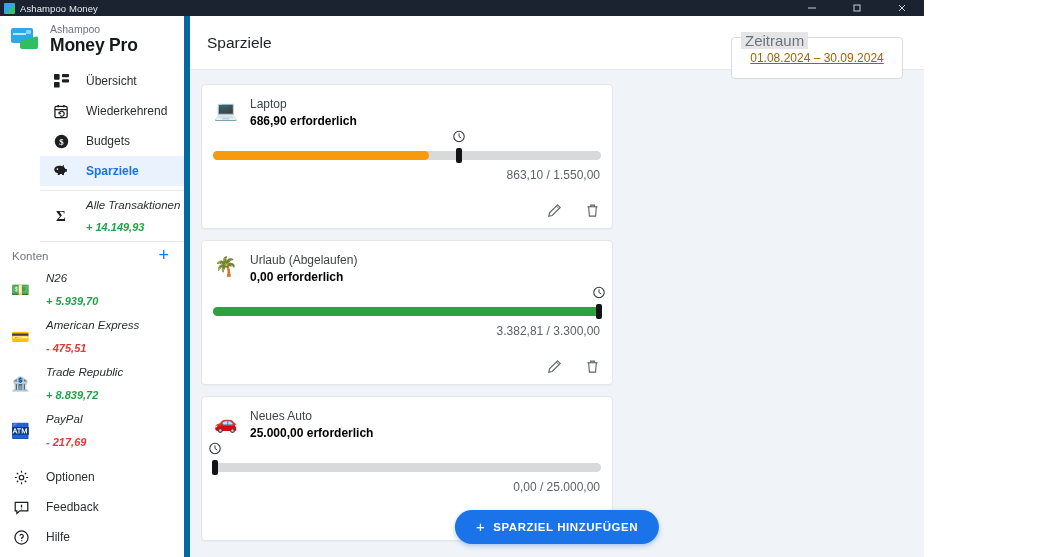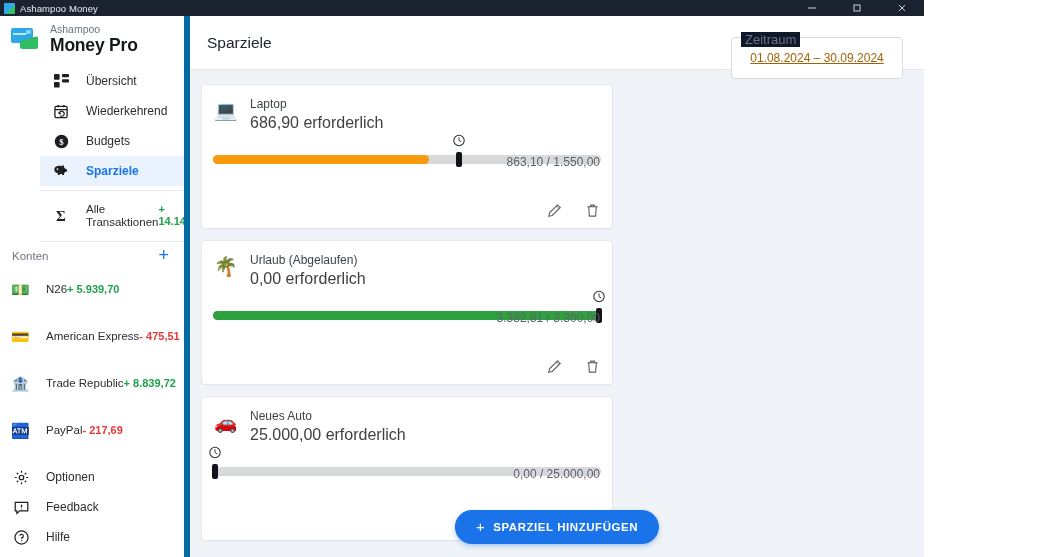--- a/index.html
+++ b/index.html
@@ -109,21 +109,21 @@
   .navitem.active { background: #e9f2fd; }
   .navitem.active .navlabel { color: #1a73e8; font-weight: 600; }
   .navicon {
     width: 20px; height: 20px;
     display: flex; align-items: center; justify-content: center;
     flex: 0 0 20px;
     color: #1d1f22;
   }
   .navicon svg { display: block; }
   .navlabel { font-size: 12px; color: #2a2d31; }
-  .navtext2 { display: flex; flex-direction: row; gap: 0; line-height: 1.1; }
+  .navtext2 { display: flex; flex-direction: column; gap: 10px; line-height: 1.1; font-style: italic; }
   .navsub-green { font-size: 11px; color: #1fa34a; font-weight: 700; }
   .navsub-red { font-size: 11px; color: #e53935; font-weight: 700; }
   .navname { font-size: 11.5px; color: #2a2d31; }
 
   .sep { height: 1px; background: #e6e9ec; margin: 4px 0; }
 
   .konten-head {
     height: 26px;
     display: flex; align-items: center; justify-content: space-between;
     padding: 0 14px 0 12px;
@@ -166,22 +166,22 @@
   .pagetitle { font-size: 15.5px; color: #20242a; }
   .zeitraum {
     position: absolute; right: 21px; top: 21px;
     width: 172px; height: 42px;
     border: 1px solid #d6dade; border-radius: 4px;
     background: #fff;
     display: flex; align-items: center; justify-content: center;
   }
   .zeitraum-legend {
     position: absolute; top: -6px; left: 9px;
-    background: #0f172a; padding: 0 4px;
-    font-size: 13px; color: #6b7280;
+    background: #e5e5e5; padding: 0 4px;
+    font-size: 15px; color: #6b7280;
   }
   .zeitraum-val { font-size: 12px; color: #a16207; text-decoration: underline; }
 
   .content {
     flex: 1 1 auto;
     padding: 14px 21px 0 11px;
     position: relative;
     overflow: hidden;
   }
   .cardgrid {
@@ -199,21 +199,21 @@
     box-shadow: 0 1px 1px rgba(16,24,40,0.03);
   }
   .goalhead { display: flex; gap: 11px; align-items: flex-start; }
   .goalemoji {
     width: 26px; height: 28px; flex: 0 0 26px;
     display: flex; align-items: center; justify-content: center;
     font-size: 19px; line-height: 1;
   }
   .goaltexts { display: flex; flex-direction: column; gap: 3px; padding-top: 1px; }
   .goalname { font-size: 12px; color: #3d4349; }
-  .goalreq { font-size: 16px; color: #404040; font-weight: 400; }
+  .goalreq { font-size: 12px; color: #000000; font-weight: 700; }
 
   .barwrap {
     position: relative;
     margin-top: 14px;
     height: 22px;
   }
   .bartrack {
     position: absolute; left: 0; right: 0; top: 9px;
     height: 9px; border-radius: 5px;
     background: #d7d9db;
@@ -231,21 +231,21 @@
   }
   .markerclock {
     position: absolute; top: -12px;
     width: 13px; height: 13px;
     transform: translateX(-6.5px);
     color: #2b2f34;
   }
   .markerclock svg { display: block; }
 
   .amounts {
-    position: absolute; right: 12px; top: 70px;
+    position: absolute; right: 12px; top: 83px;
     font-size: 12px; color: #5c6269;
   }
   .cardactions {
     position: absolute; right: 11px; bottom: 9px;
     display: flex; gap: 21px; align-items: center;
   }
   .actbtn {
     width: 17px; height: 17px;
     display: flex; align-items: center; justify-content: center;
     color: #5f6469; cursor: pointer;

